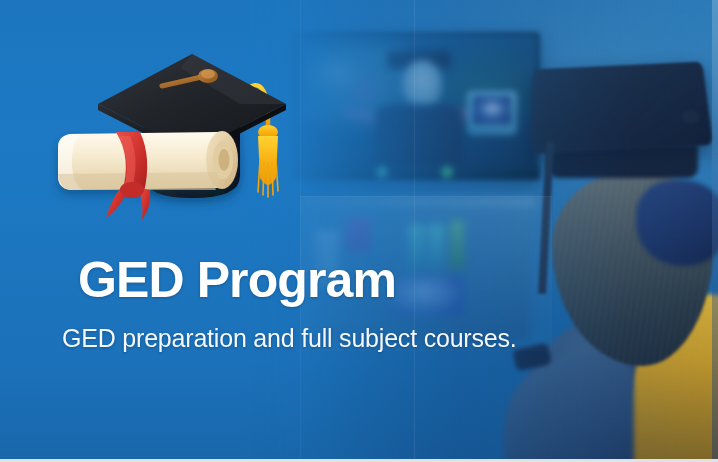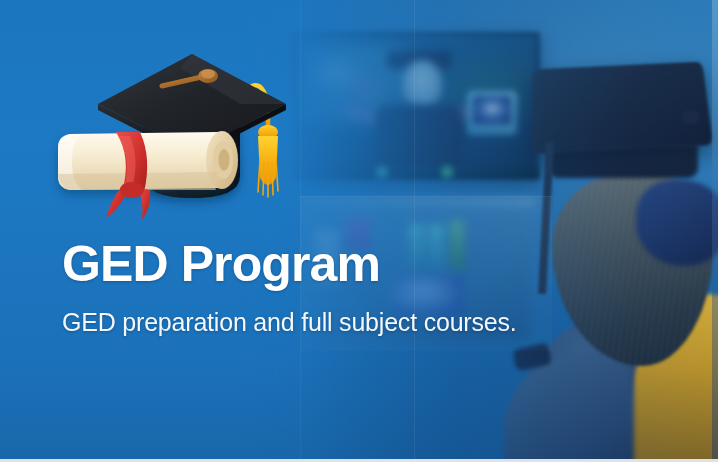--- a/index.html
+++ b/index.html
@@ -353,21 +353,21 @@
   .illustration svg { display: block; }
 
   
   .copy {
     position: absolute;
     left: 62px;
     top: 238px;
     width: 560px;
   }
   .headline {
-    margin: 0;
+    margin: 16px;
     color: #ffffff;
     font-family: "Liberation Sans", sans-serif;
     font-size: 50px;
     font-weight: 700;
     letter-spacing: -0.9px;
     line-height: 1.06;
     text-shadow: 0 1px 3px rgba(8,40,75,0.35);
   }
   .subhead {
     margin: 16px 0 0 0;

